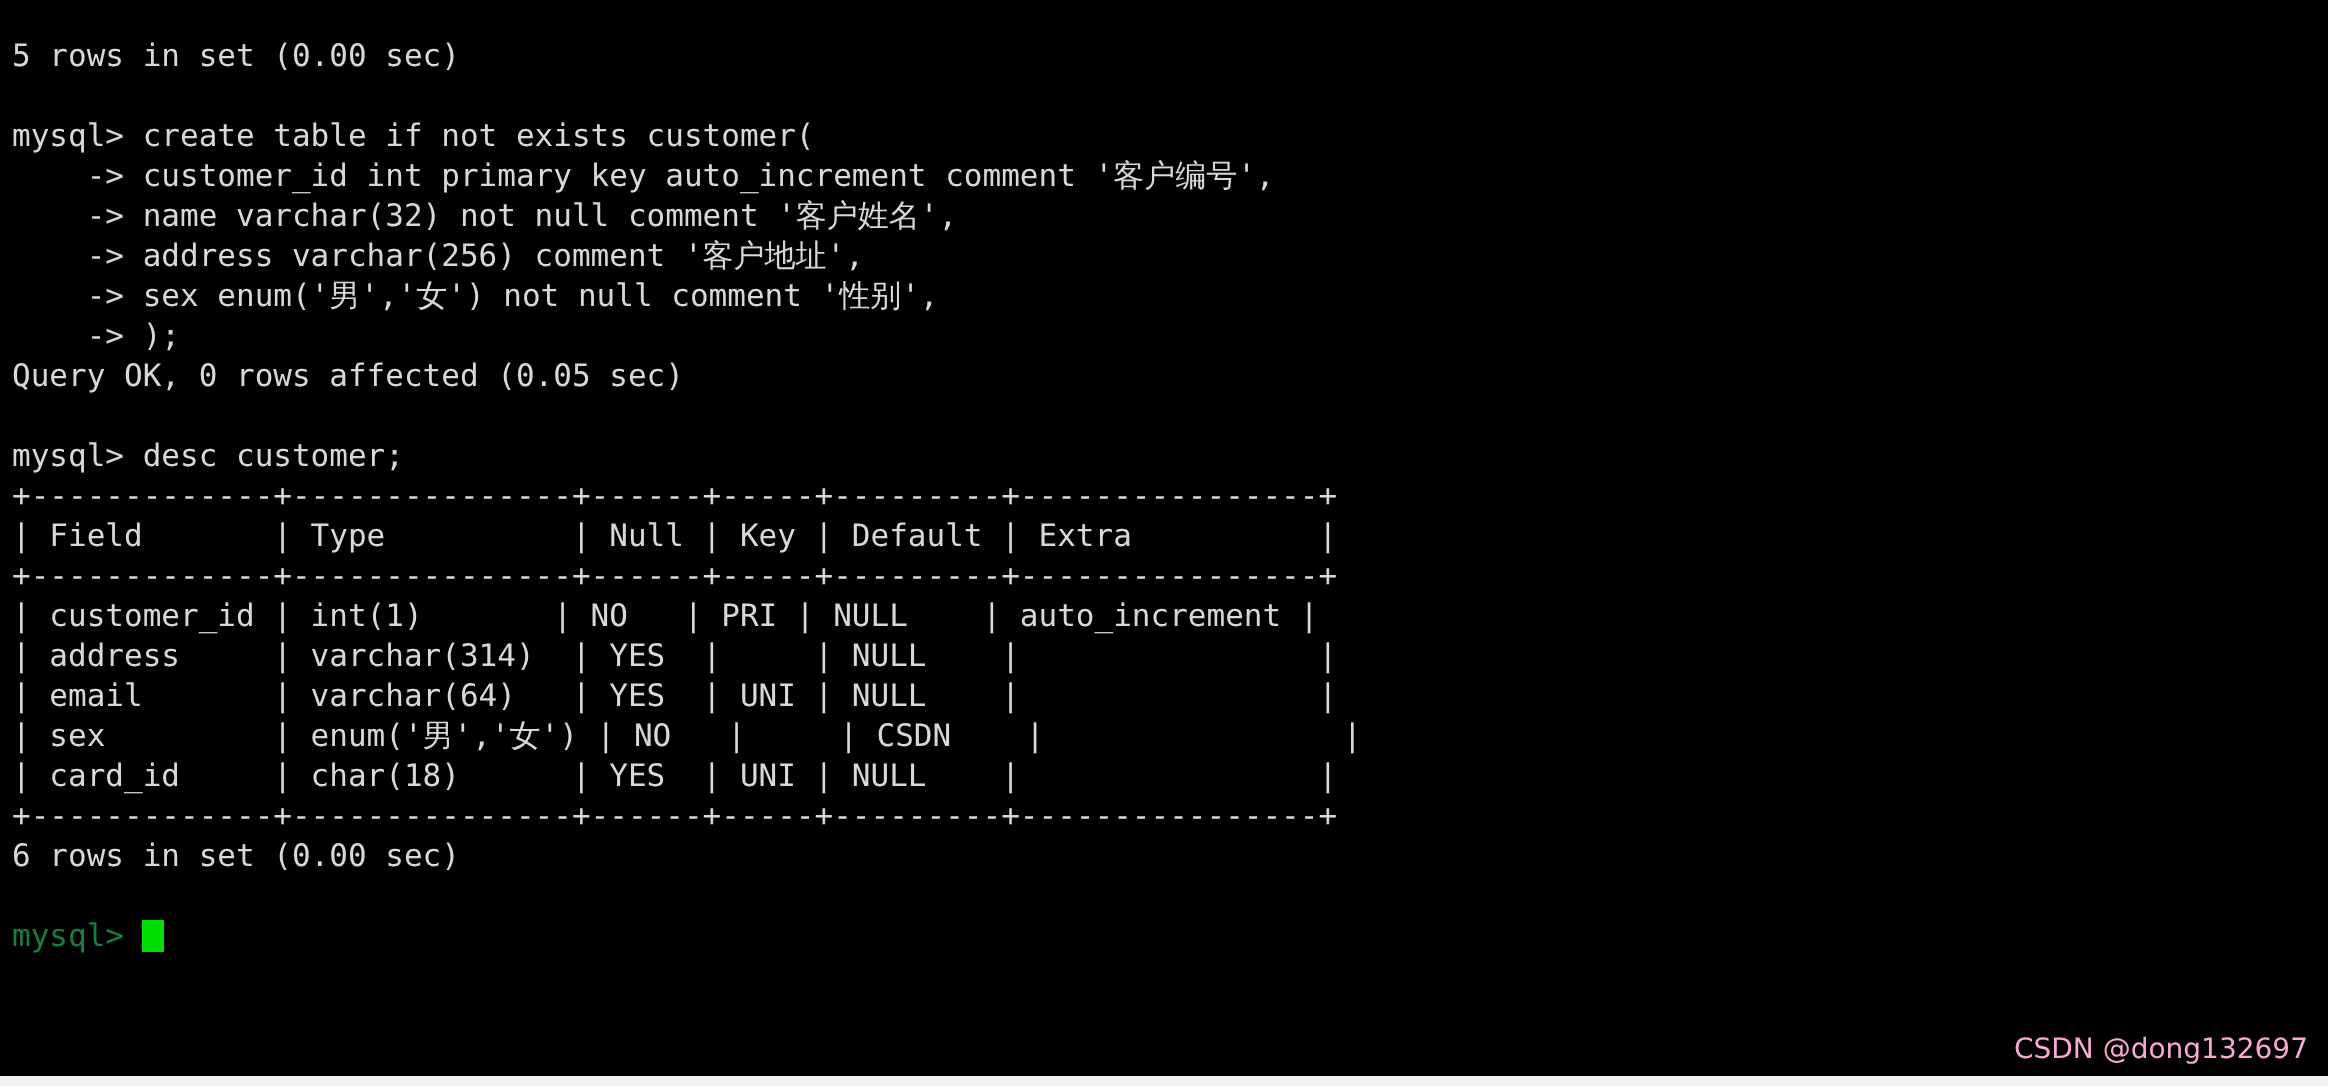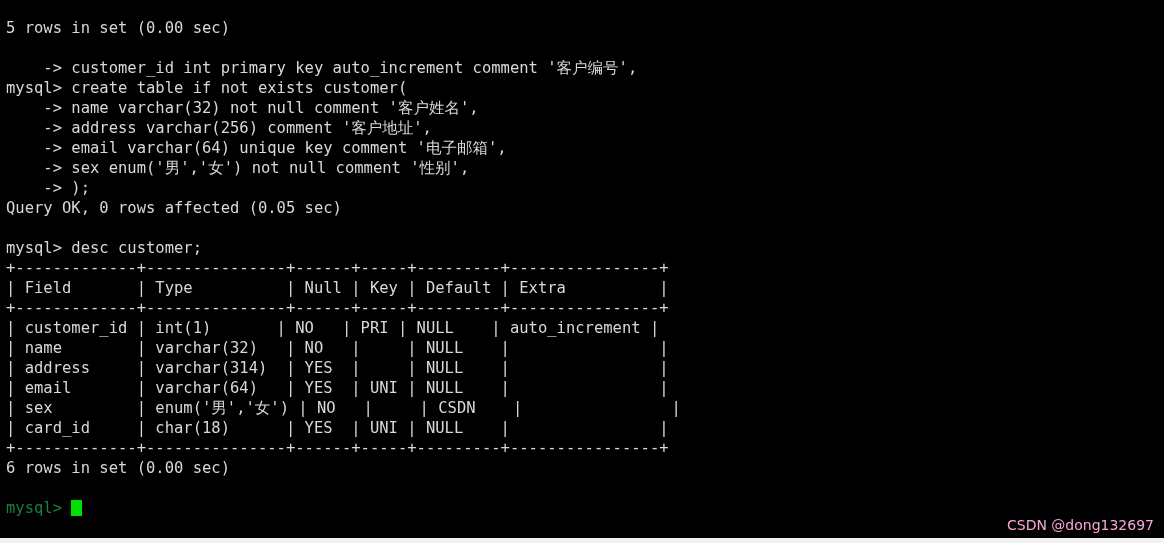--- a/index.html
+++ b/index.html
@@ -74,35 +74,33 @@
 </style>
 </head>
 <body>
 
 <div id="screen">
 
   <div id="term">
 
     <div class="line">5 rows in set (0.00 sec)</div>
     <div class="line blank"></div>
+    <div class="line">mysql&gt; create table if not exists customer(</div>
     <div class="line">    -&gt; customer_id int primary key auto_increment comment '客户编号',</div>
-    <div class="line">mysql&gt; create table if not exists customer(</div>
     <div class="line">    -&gt; name varchar(32) not null comment '客户姓名',</div>
     <div class="line">    -&gt; address varchar(256) comment '客户地址',</div>
-    <div class="line">    -&gt; email varchar(64) unique key comment '电子邮箱',</div>
     <div class="line">    -&gt; sex enum('男','女') not null comment '性别',</div>
     <div class="line">    -&gt; );</div>
     <div class="line">Query OK, 0 rows affected (0.05 sec)</div>
     <div class="line blank"></div>
     <div class="line">mysql&gt; desc customer;</div>
     <div class="line">+-------------+---------------+------+-----+---------+----------------+</div>
     <div class="line">| Field       | Type          | Null | Key | Default | Extra          |</div>
     <div class="line">+-------------+---------------+------+-----+---------+----------------+</div>
     <div class="line">| customer_id | int(1)       | NO   | PRI | NULL    | auto_increment |</div>
-    <div class="line">| name        | varchar(32)   | NO   |     | NULL    |                |</div>
     <div class="line">| address     | varchar(314)  | YES  |     | NULL    |                |</div>
     <div class="line">| email       | varchar(64)   | YES  | UNI | NULL    |                |</div>
     <div class="line">| sex         | enum('男','女') | NO   |     | CSDN    |                |</div>
     <div class="line">| card_id     | char(18)      | YES  | UNI | NULL    |                |</div>
     <div class="line">+-------------+---------------+------+-----+---------+----------------+</div>
     <div class="line">6 rows in set (0.00 sec)</div>
     <div class="line blank"></div>
 
     <div class="cursor-line"><span>mysql&gt; </span><span class="cursor"></span></div>
 

